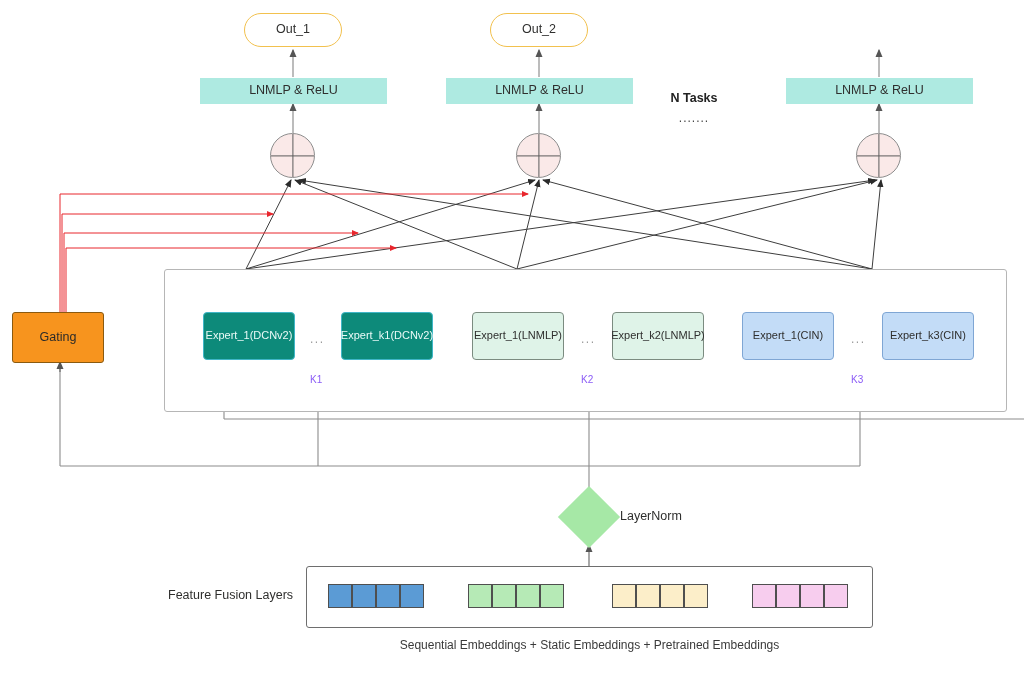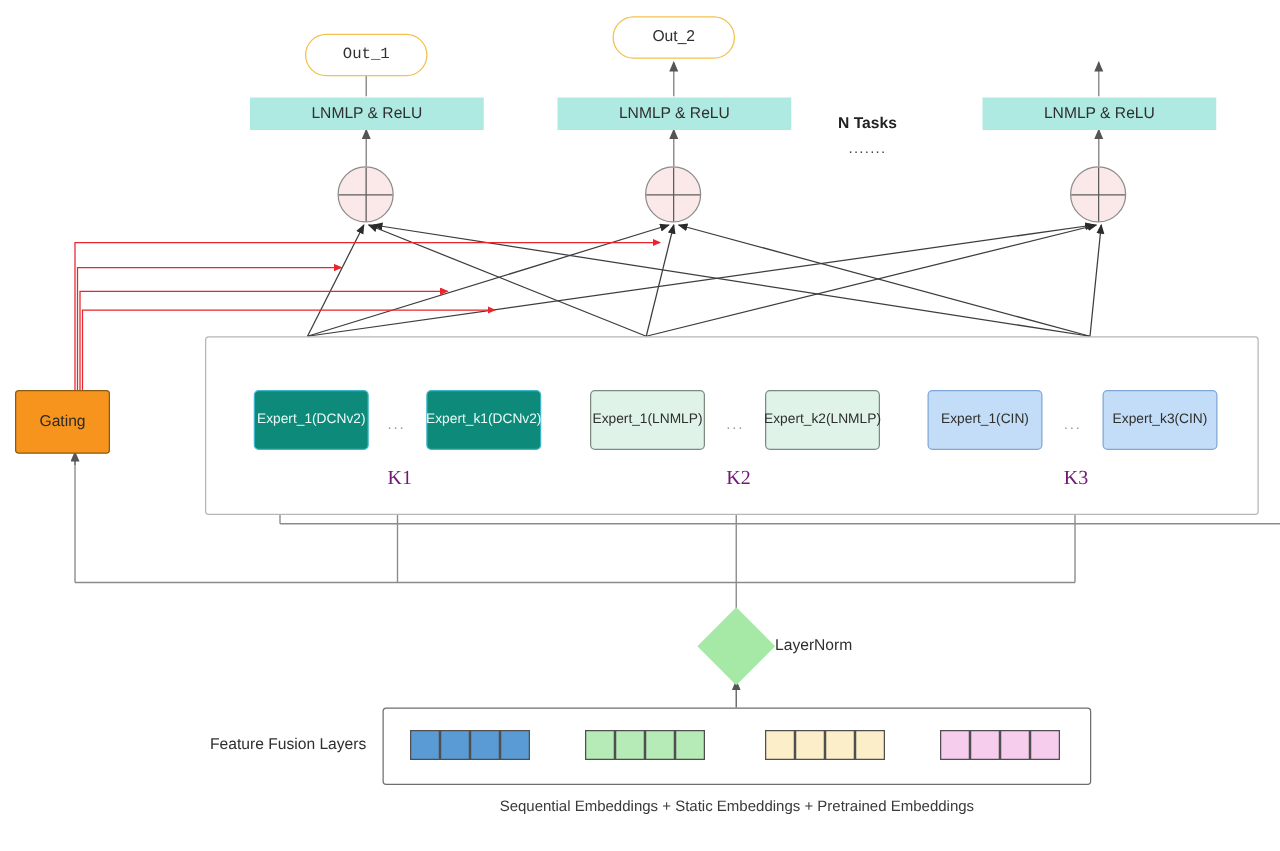--- a/index.html
+++ b/index.html
@@ -16,35 +16,35 @@
 
   .sumnode{width:45px;height:45px;border-radius:50%;background:#fae9e8;
            border:1.2px solid #8d8d8d;}
   .sumnode .h,.sumnode .v{position:absolute;background:#5c5c5c;}
   .sumnode .h{left:0;top:50%;width:100%;height:1.2px;transform:translateY(-50%);}
   .sumnode .v{top:0;left:50%;height:100%;width:1.2px;transform:translateX(-50%);}
 
   .ntasks{width:120px;height:16px;font-size:12.5px;font-weight:bold;color:#222;}
   .ndots{width:120px;height:14px;font-size:12px;color:#444;letter-spacing:1px;}
 
-  .gating{width:76px;height:51px;background:#f7941e;border:1.4px solid #8a5a10;
+  .gating{width:92px;height:51px;background:#f7941e;border:1.4px solid #8a5a10;
           border-radius:3px;font-size:12.5px;color:#2b2b2a;}
 
   .expbox{position:absolute;left:164px;top:269px;width:841px;height:141px;
           border:1.2px solid #b6b6b6;border-radius:3px;background:#fff;}
 
   .expert{width:92px;height:48px;border-radius:4px;font-size:11px;
           display:flex;flex-direction:row;align-items:center;justify-content:center;}
   .e-dcn{background:#0d8a7a;border:1.2px solid #3fb6c7;color:#eafaf7;}
   .e-ln{background:#dff3e8;border:1.2px solid #7b8b80;color:#2f2f2e;}
   .e-cin{background:#c3dcf7;border:1.2px solid #7fa6d4;color:#2f2f2e;}
   .expert span{display:block;}
 
   .ell{position:absolute;font-size:12px;color:#9a9a9a;letter-spacing:1.5px;}
-  .klab{position:absolute;font-size:16px;color:#701a75;font-family:Liberation Serif, serif;}
+  .klab{position:absolute;font-size:10px;color:#8b5cf6;}
 
   .ln-diamond{position:absolute;left:567px;top:495px;width:44px;height:44px;
               background:#a6e8a6;transform:rotate(45deg);}
   .ln-label{position:absolute;left:620px;top:509px;font-size:12.5px;color:#2f2f2e;}
 
   .ffbox{position:absolute;left:306px;top:566px;width:565px;height:60px;
          border:1.2px solid #6e6e6e;border-radius:3px;background:#fff;}
   .fflabel{position:absolute;left:168px;top:588px;font-size:12.5px;color:#2f2f2e;}
   .ffcaption{position:absolute;left:307px;top:638px;width:565px;text-align:center;
              font-size:12px;color:#3a3a3a;}
@@ -122,21 +122,21 @@
     <g stroke="#9a9a9a" stroke-width="1.1" fill="none">
       <path d="M249,360 L249,368 L313,368 L313,360"></path>
       <path d="M521,360 L521,368 L585,368 L585,360"></path>
       <path d="M592,360 L592,368 L656,368 L656,360"></path>
       <path d="M791,360 L791,368 L855,368 L855,360"></path>
       <path d="M864,360 L864,368 L928,368 L928,360"></path>
       <path d="M340,360 L340,368 L428,368 L428,360"></path>
     </g>
   </svg>
 
-  <div class="node out-pill" style="left:244px;top:27px;font-family:Liberation Mono, monospace;">Out_1</div>
+  <div class="node out-pill" style="left:244px;top:13px;">Out_1</div>
   <div class="node out-pill" style="left:490px;top:13px;">Out_2</div>
 
   <div class="node lnmlp" style="left:200px;top:78px;">LNMLP &amp; ReLU</div>
   <div class="node lnmlp" style="left:446px;top:78px;">LNMLP &amp; ReLU</div>
   <div class="node lnmlp" style="left:786px;top:78px;">LNMLP &amp; ReLU</div>
 
   <div class="node ntasks" style="left:634px;top:91px;">N Tasks</div>
   <div class="node ndots" style="left:634px;top:111px;">.......</div>
 
   <div class="node sumnode" style="left:270px;top:133px;">

